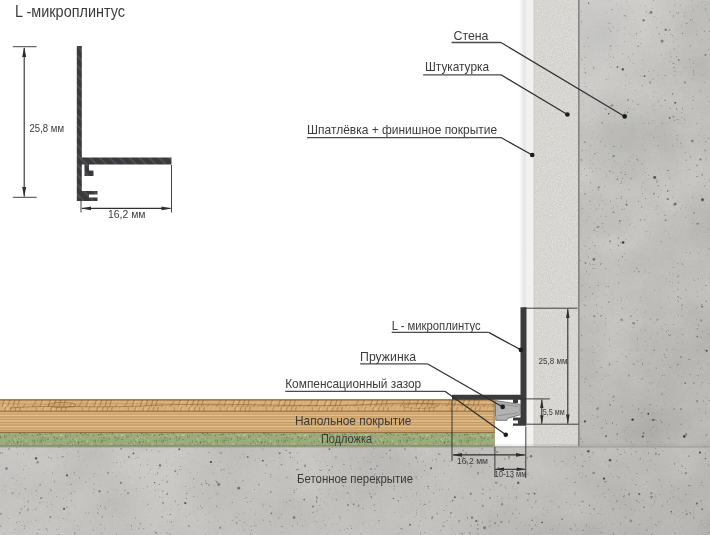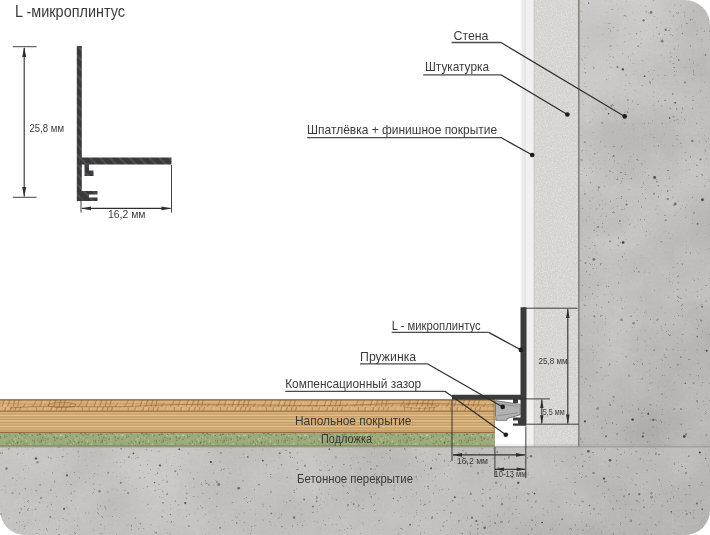--- a/index.html
+++ b/index.html
@@ -1,16 +1,16 @@
 <!DOCTYPE html>
 <html><head>
 <meta charset="utf-8">
 <style>
 html,body{margin:0;padding:0;background:#fff;}
-#stage{position:relative;width:710px;height:535px;background:#ffffff;overflow:hidden;border-radius:25px;}
+#stage{position:relative;width:710px;height:535px;background:#ffffff;overflow:hidden;}
 svg{display:block;}
 text{font-family:"Liberation Sans",sans-serif;fill:#3b3b3b;}
 </style>
 </head>
 <body>
 <div id="stage">
 <svg width="710" height="535" viewBox="0 0 710 535">
 <defs>
   <filter id="blotch" x="-2%" y="-2%" width="104%" height="104%">
     <feTurbulence type="fractalNoise" baseFrequency="0.015 0.018" numOctaves="4" seed="7"></feTurbulence>

